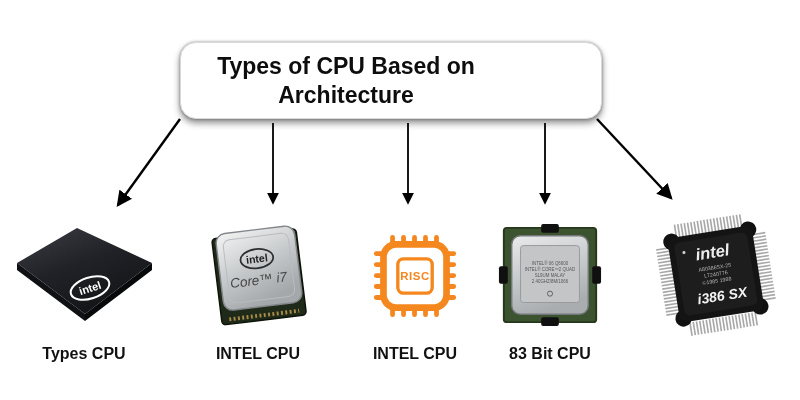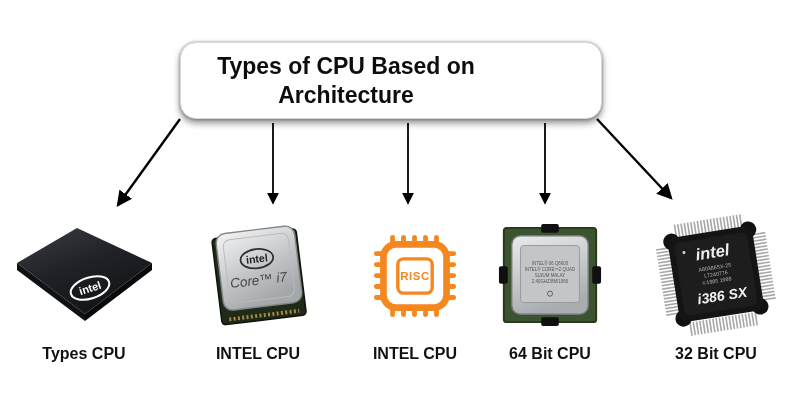--- a/index.html
+++ b/index.html
@@ -148,21 +148,21 @@
         <rect x="26" y="25" width="60" height="58" rx="3" fill="#c3c5c7" stroke="#989b9e" stroke-width="1"></rect>
         <g fill="#54575a" text-anchor="middle">
           <text x="56" y="45" font-size="4.5">INTEL® 06 Q6600</text>
           <text x="56" y="51" font-size="4.5">INTEL® CORE™2 QUAD</text>
           <text x="56" y="57" font-size="4.5">SL9UM MALAY</text>
           <text x="56" y="63" font-size="4.5">2.40GHZ/8M/1066</text>
         </g>
         <circle cx="56" cy="74" r="2.6" fill="none" stroke="#54575a" stroke-width="0.9"></circle>
       </svg>
     </div>
-    <div class="label">64 Bit CPU</div>
+    <div class="label">83 Bit CPU</div>
   </div>
 
   <div class="item" style="left:641px">
     <div class="chip-wrap">
       <svg width="130" height="132" viewBox="0 0 134 136" class="nudge4">
         <g transform="rotate(-9 67 68)">
           <g>
             <line x1="32" y1="17" x2="102" y2="17" stroke="#a8a8a8" stroke-width="14" stroke-dasharray="1.7 1.7"></line>
             <line x1="32" y1="119" x2="102" y2="119" stroke="#a8a8a8" stroke-width="14" stroke-dasharray="1.7 1.7"></line>
             <line x1="17" y1="32" x2="17" y2="102" stroke="#a8a8a8" stroke-width="14" stroke-dasharray="1.7 1.7"></line>
@@ -178,16 +178,15 @@
           <text x="67" y="50" text-anchor="middle" font-size="17" font-weight="bold" font-style="italic" fill="#ececec">intel</text>
           <g fill="#b5b5b5" text-anchor="middle">
             <text x="67" y="62" font-size="5.5">A80386SX-25</text>
             <text x="67" y="69" font-size="5.5">L7240776</text>
             <text x="67" y="76" font-size="5.5">©1985 1988</text>
           </g>
           <text x="70" y="95" text-anchor="middle" font-size="14.5" font-weight="bold" font-style="italic" fill="#f2f2f2">i386 SX</text>
         </g>
       </svg>
     </div>
-    <div class="label">32 Bit CPU</div>
   </div>
 
 </div>
 
 </body></html>

